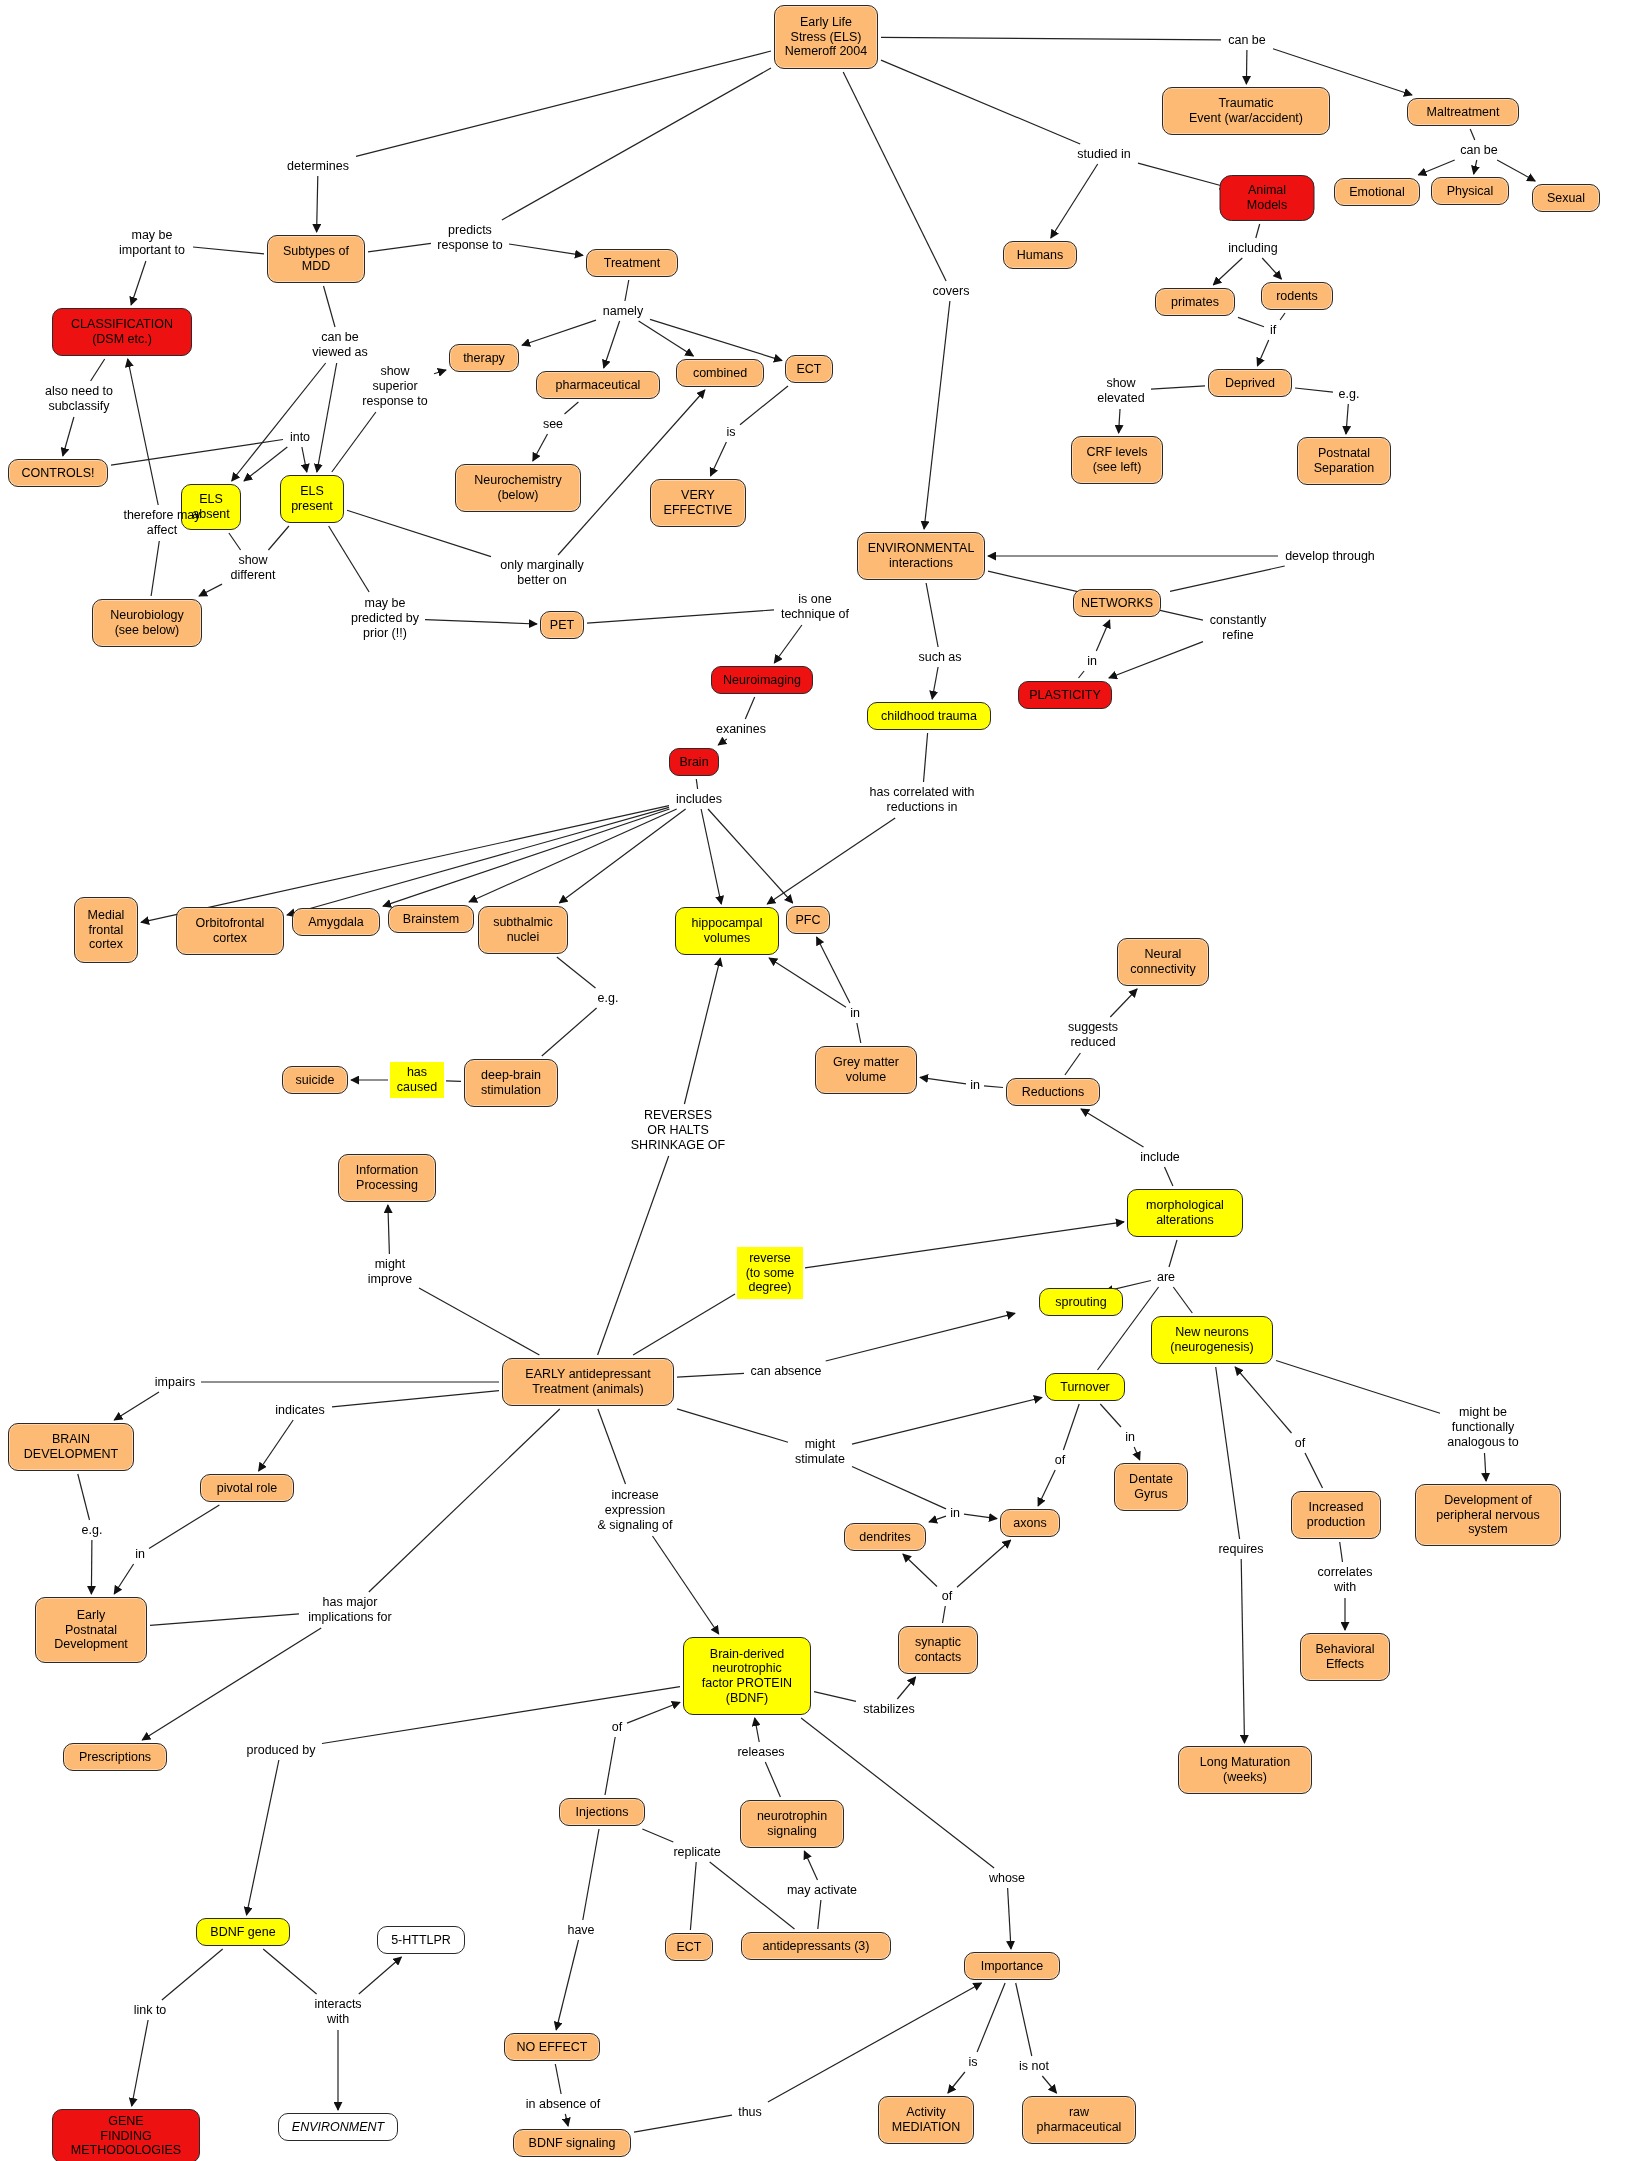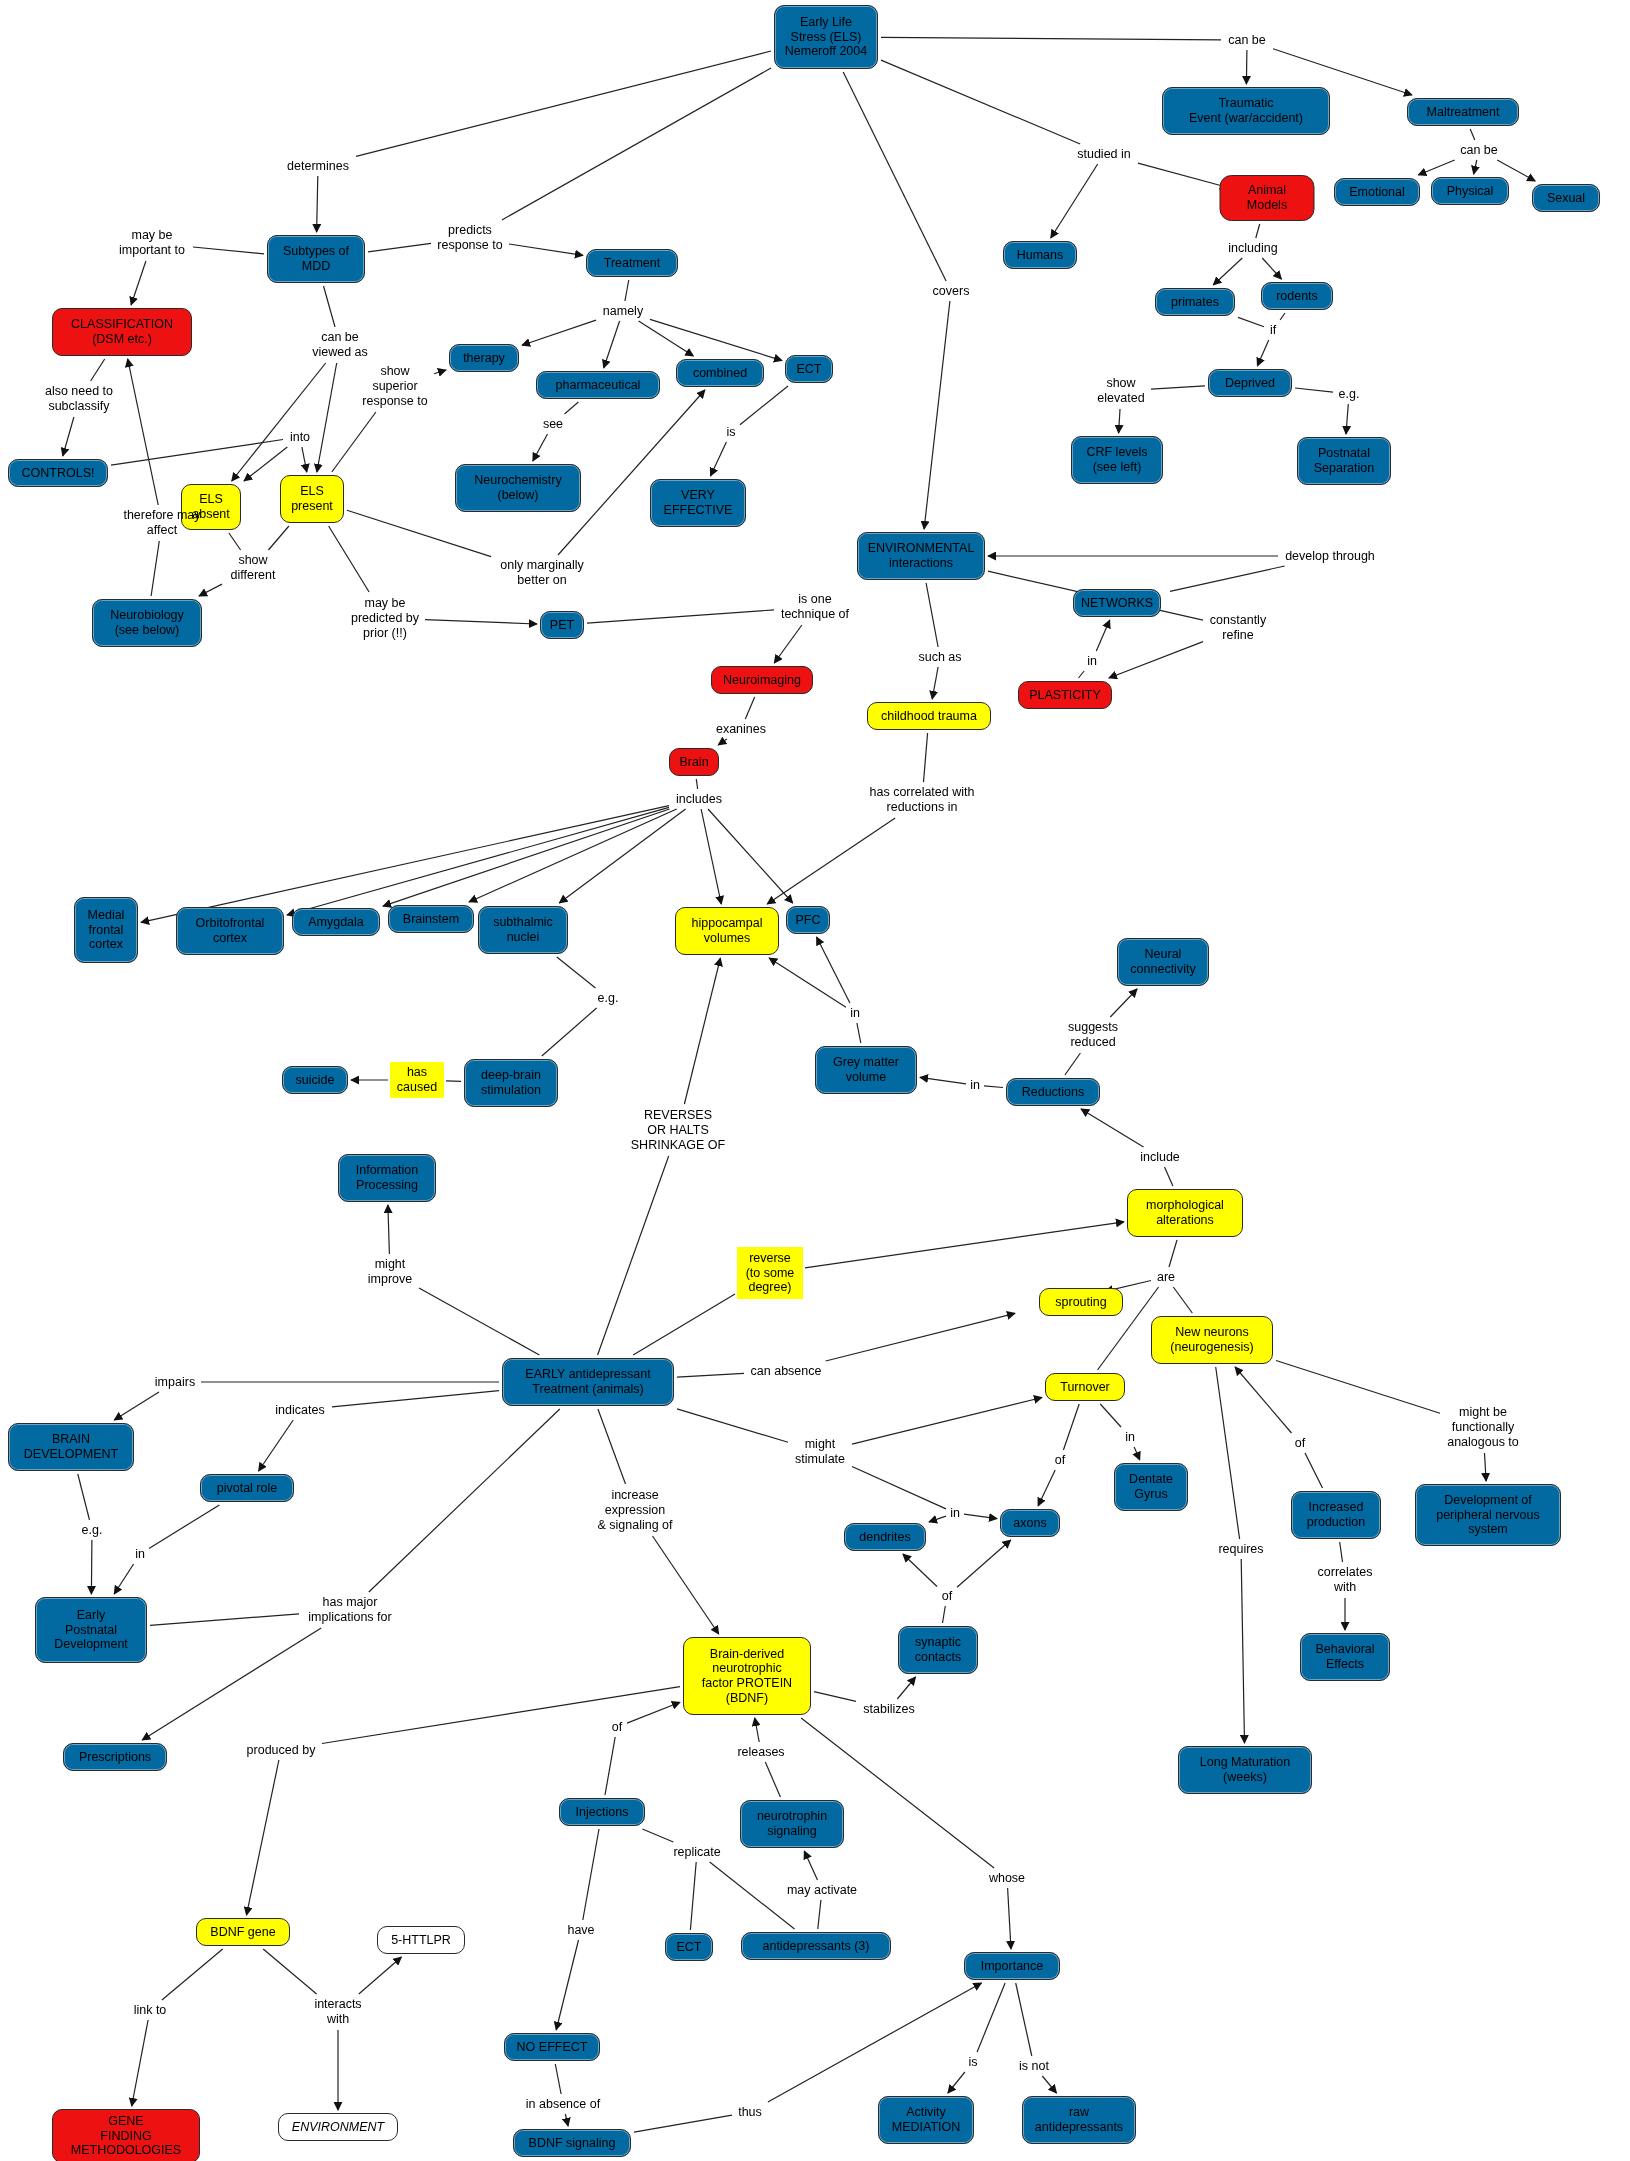--- a/index.html
+++ b/index.html
@@ -2,21 +2,21 @@
 <html><head>
 <meta charset="utf-8">
 <style>
   html,body{margin:0;padding:0;background:#ffffff;}
   #canvas{position:relative;width:1630px;height:2161px;background:#ffffff;overflow:hidden;
           font-family:"Liberation Sans", sans-serif;}
   #edges{position:absolute;left:0;top:0;width:1630px;height:2161px;}
   .node{position:absolute;display:flex;align-items:center;justify-content:center;
         text-align:center;white-space:pre-line;font:12.5px/1.18 "Liberation Sans",sans-serif;
         color:#000;box-sizing:border-box;transform:translate(-50%,-50%);padding:2px;}
-  .box{background:#0369a1;border:1.5px solid #2a2a2a;border-radius:10px;
+  .box{background:#fdba74;border:1.5px solid #2a2a2a;border-radius:10px;
        box-shadow:0 0 0 1px rgba(255,255,255,0.4) inset;}
   .box-red{background:#ee1111;border:1.5px solid #2a2a2a;border-radius:10px;}
   .box-yellow{background:#ffff00;border:1.5px solid #2a2a2a;border-radius:10px;}
   .box-white{background:#ffffff;border:1.5px solid #2a2a2a;border-radius:10px;}
   .label{background:transparent;border:none;}
   .label-yellow{background:#ffff00;border:none;}
 </style>
 </head>
 <body>
 
@@ -316,21 +316,21 @@
       <div class="node box-white" style="left: 421px; top: 1940px; width: 88px; min-height: 28px;">5-HTTLPR</div>
       <div class="node box" style="left: 552px; top: 2047px; width: 96px; min-height: 28px;">NO EFFECT</div>
       <div class="node box-white" style="left: 338px; top: 2127px; width: 120px; min-height: 28px; font-style: italic;">ENVIRONMENT</div>
       <div class="node box-red" style="left: 126px; top: 2136px; width: 148px; min-height: 54px;">GENE
 FINDING
 METHODOLOGIES</div>
       <div class="node box" style="left: 572px; top: 2143px; width: 118px; min-height: 28px;">BDNF signaling</div>
       <div class="node box" style="left: 926px; top: 2120px; width: 96px; min-height: 48px;">Activity
 MEDIATION</div>
       <div class="node box" style="left: 1079px; top: 2120px; width: 114px; min-height: 48px;">raw
-antidepressants</div>
+pharmaceutical</div>
       <div class="node label" style="left: 1247px; top: 40px; width: 48px; min-height: 16px;">can be</div>
       <div class="node label" style="left: 1104px; top: 154px; width: 64px; min-height: 16px;">studied in</div>
       <div class="node label" style="left: 318px; top: 166px; width: 72px; min-height: 16px;">determines</div>
       <div class="node label" style="left: 470px; top: 238px; width: 74px; min-height: 32px;">predicts
 response to</div>
       <div class="node label" style="left: 152px; top: 243px; width: 78px; min-height: 32px;">may be
 important to</div>
       <div class="node label" style="left: 951px; top: 291px; width: 46px; min-height: 16px;">covers</div>
       <div class="node label" style="left: 1479px; top: 150px; width: 48px; min-height: 16px;">can be</div>
       <div class="node label" style="left: 1253px; top: 248px; width: 60px; min-height: 16px;">including</div>

